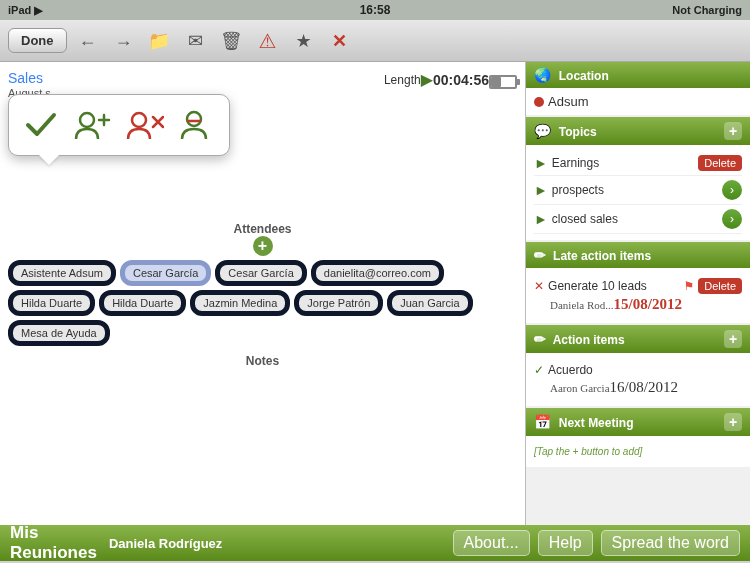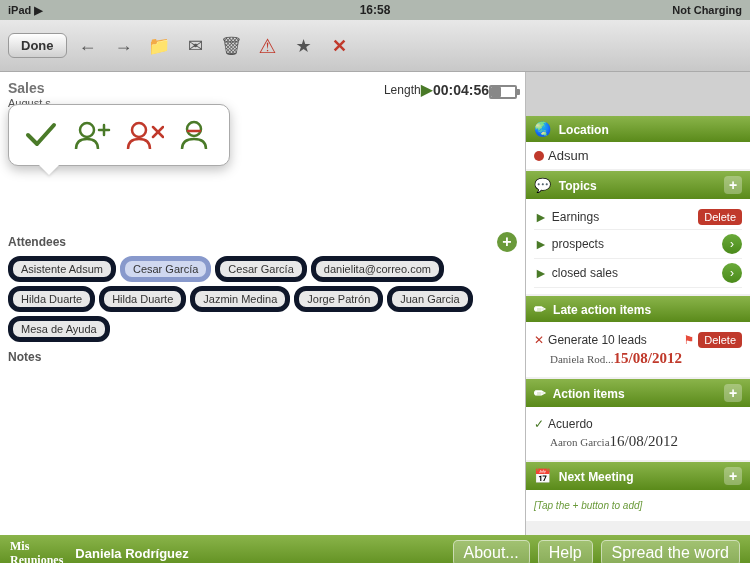--- a/index.html
+++ b/index.html
@@ -17,21 +17,21 @@
       font-weight: bold;
       color: #222;
     }
     .status-bar-left { display: flex; align-items: center; gap: 4px; }
     .status-bar-center { position: absolute; left: 50%; transform: translateX(-50%); font-size: 12px; font-weight: bold; }
     .status-bar-right { font-size: 11px; }
 
     
     .toolbar {
       background: linear-gradient(to bottom, #e8e8e8, #c8c8c8);
-      height: 52px;
+      height: 42px;
       display: flex;
       align-items: center;
       padding: 0 8px;
       gap: 6px;
       border-bottom: 1px solid #aaa;
     }
     .toolbar-btn {
       background: linear-gradient(to bottom, #fff, #d0d0d0);
       border: 1px solid #999;
       border-radius: 6px;
@@ -67,21 +67,21 @@
       overflow: hidden;
     }
 
     
     .meeting-info {
       display: flex;
       align-items: flex-start;
       margin-bottom: 8px;
     }
     .meeting-title-area { flex: 1; }
-    .meeting-title { color: #737373; font-weight: bold; font-size: 14px; }
+    .meeting-title { color: #3b82f6; font-weight: normal; font-size: 14px; }
     .meeting-meta { font-size: 11px; color: #555; line-height: 1.4; }
     .length-area {
       display: flex;
       align-items: center;
       margin-left: auto;
     }
     .length-label { font-size: 12px; color: #333; }
     .play-btn { color: #4a7a28; font-size: 16px; cursor: pointer; }
     .length-time { font-size: 14px; font-weight: bold; color: #333; }
     .battery-icon {
@@ -144,20 +144,21 @@
 
     
     .section-header {
       font-size: 12px;
       font-weight: bold;
       color: #555;
       margin-bottom: 4px;
       display: flex;
       align-items: center;
       justify-content: space-between;
+      flex-direction: column;
     }
     .add-btn {
       width: 20px; height: 20px;
       background: #6a9a3a;
       border-radius: 50%;
       color: #fff;
       display: flex; align-items: center; justify-content: center;
       font-size: 16px;
       cursor: pointer;
       line-height: 1;
@@ -179,21 +180,20 @@
     .attendee-tag.highlight {
       background: #d0d8f0;
       border-color: #8899cc;
     }
 
     
     .right-panel {
       width: 224px;
       background: #f0f0f0;
       overflow-y: auto;
-      margin-top: 44px;
     }
 
     .rp-section {
       margin-bottom: 2px;
     }
     .rp-header {
       background: linear-gradient(to bottom, #8ab44a, #5a8a1a);
       color: #fff;
       padding: 5px 8px;
       font-size: 12px;
@@ -295,25 +295,24 @@
     
     .bottom-bar {
       height: 36px;
       background: linear-gradient(to bottom, #8ab44a, #5a8a1a);
       display: flex;
       align-items: center;
       padding: 0 10px;
       gap: 8px;
     }
     .bottom-logo {
-      font-size: 12px;
+      font-size: 17px;
       color: #fff;
       font-weight: bold;
       line-height: 1.2;
-      font-family: Liberation Serif, serif;
     }
     .bottom-logo span { display: block; }
     .bottom-user {
       font-size: 13px;
       font-weight: bold;
       color: #fff;
       margin-left: 4px;
     }
     .bottom-spacer { flex: 1; }
     .bottom-btn {

